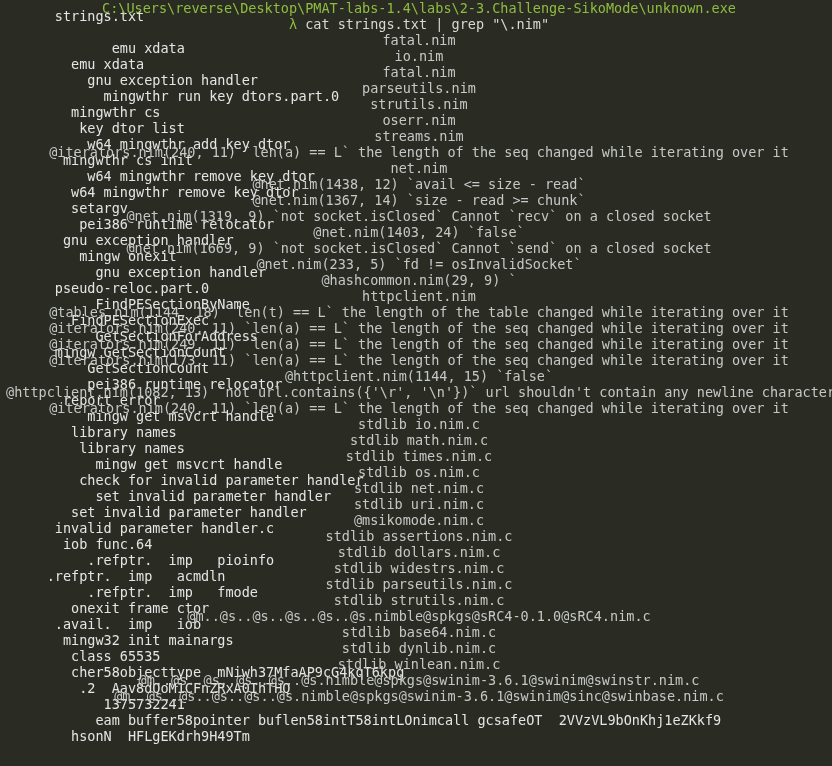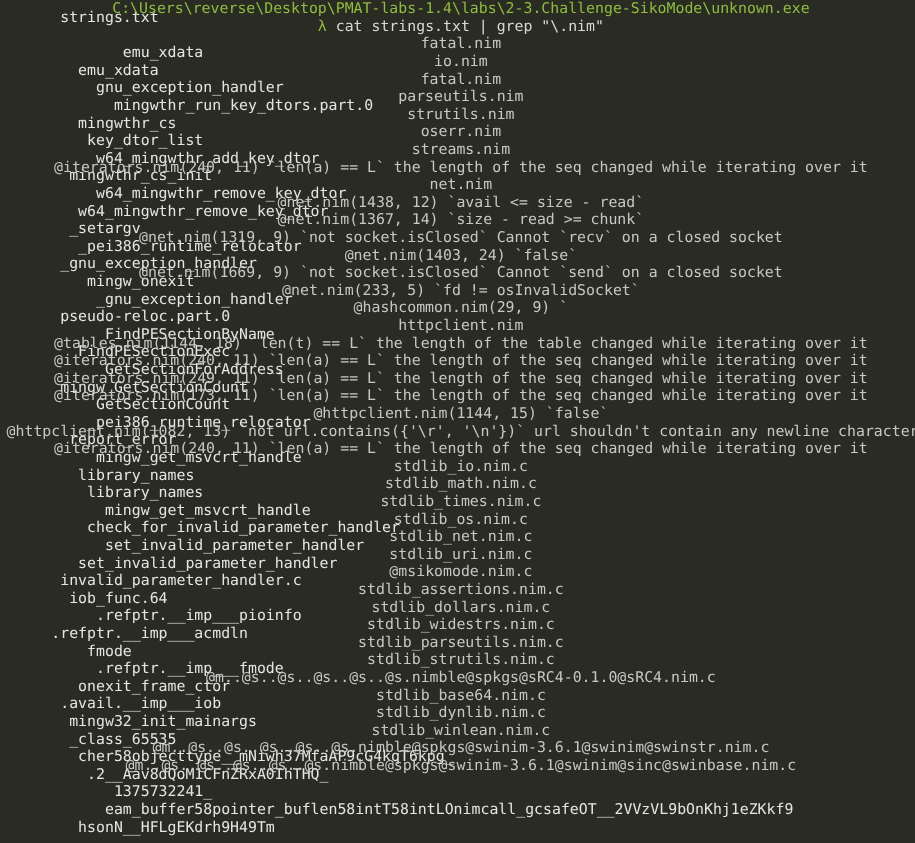--- a/index.html
+++ b/index.html
@@ -93,21 +93,20 @@
       <div class="ghost-line">        library_names</div>
       <div class="ghost-line">         library_names</div>
       <div class="ghost-line">           mingw_get_msvcrt_handle</div>
       <div class="ghost-line">         check_for_invalid_parameter_handler</div>
       <div class="ghost-line">           set_invalid_parameter_handler</div>
       <div class="ghost-line">        set_invalid_parameter_handler</div>
       <div class="ghost-line">      invalid_parameter_handler.c</div>
       <div class="ghost-line">       iob_func.64</div>
       <div class="ghost-line">          .refptr.__imp___pioinfo</div>
       <div class="ghost-line">     .refptr.__imp___acmdln</div>
-      <div class="ghost-line">         fmode</div>
       <div class="ghost-line">          .refptr.__imp___fmode</div>
       <div class="ghost-line">        onexit_frame_ctor</div>
       <div class="ghost-line">      .avail.__imp___iob</div>
       <div class="ghost-line">       mingw32_init_mainargs</div>
       <div class="ghost-line">       _class_65535</div>
       <div class="ghost-line">        cher58objecttype__mNiwh37MfaAP9cG4kqT6kpg_</div>
       <div class="ghost-line">         .2__Aav8dQoM1CFnZRxA0IhTHQ_</div>
       <div class="ghost-line">            1375732241_</div>
       <div class="ghost-line">           eam_buffer58pointer_buflen58intT58intLOnimcall_gcsafeOT__2VVzVL9bOnKhj1eZKkf9</div>
       <div class="ghost-line">        hsonN__HFLgEKdrh9H49Tm</div>

